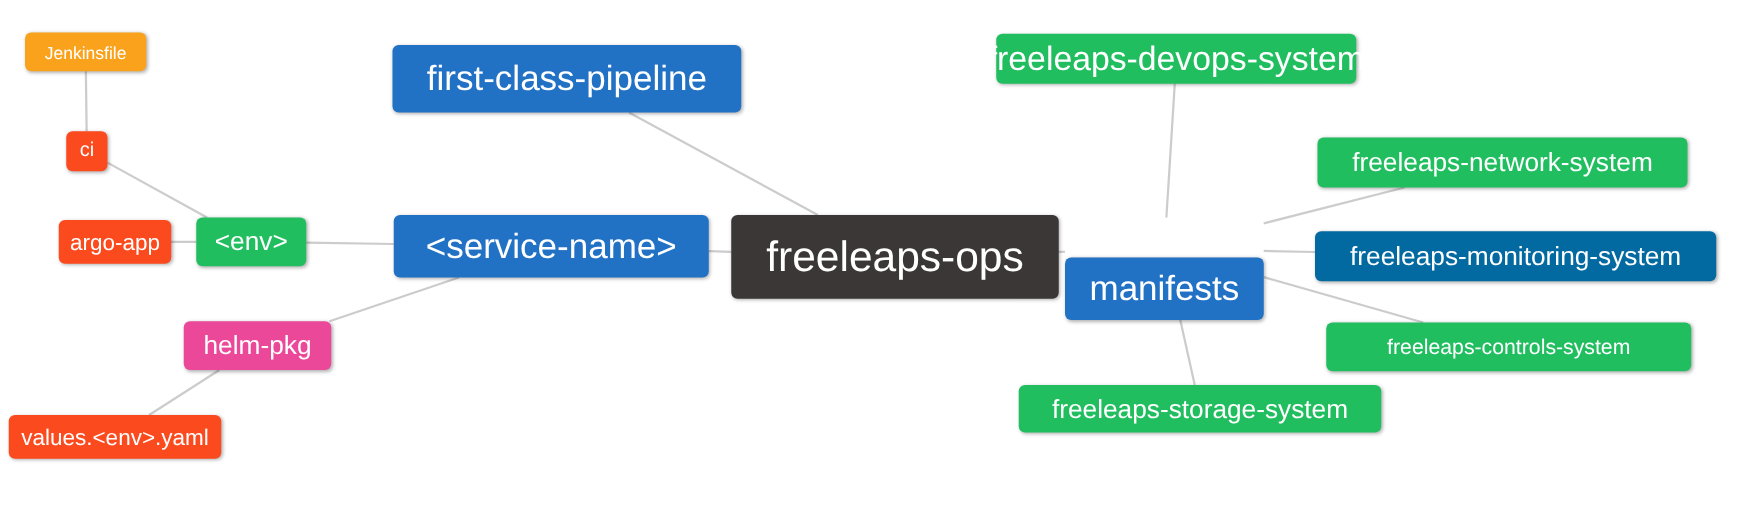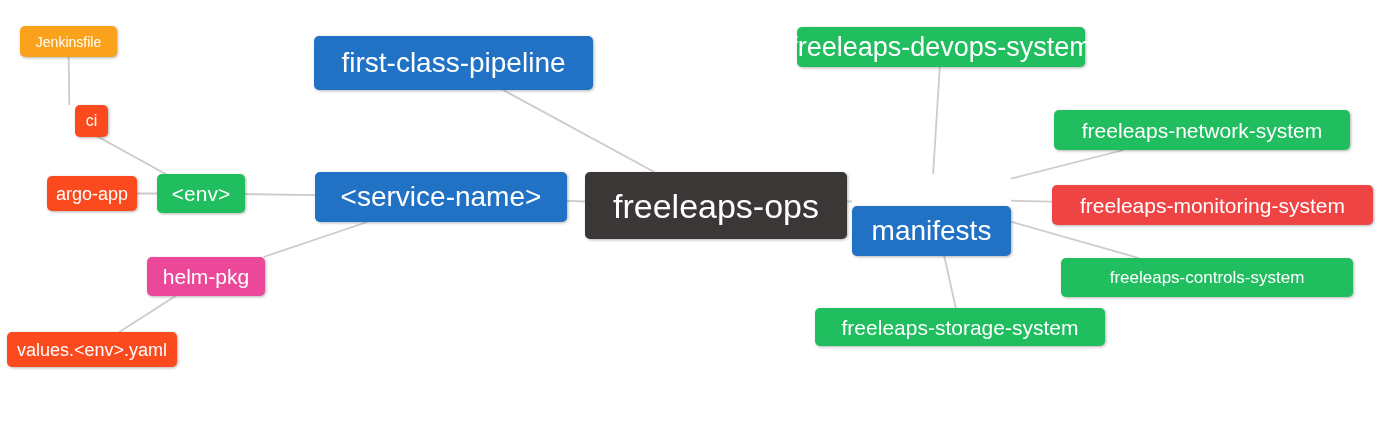--- a/index.html
+++ b/index.html
@@ -58,22 +58,22 @@
       <line x1="937.1" y1="224.0" x2="955.8" y2="308.0" stroke="#CCCCCC" stroke-width="1.8"></line>
     </svg>
   <div id="nodes">
       <div class="node" style="left: 585px; top: 172px; width: 262px; height: 67px; font-size: 34px; background: rgb(59, 55, 54); color: rgb(255, 255, 255);">freeleaps-ops</div>
       <div class="node" style="left: 314px; top: 36px; width: 279px; height: 54px; font-size: 28px; background: rgb(33, 113, 197); color: rgb(255, 255, 255);">first-class-pipeline</div>
       <div class="node" style="left: 315px; top: 172px; width: 252px; height: 50px; font-size: 28px; background: rgb(33, 113, 197); color: rgb(255, 255, 255);">&lt;service-name&gt;</div>
       <div class="node" style="left: 852px; top: 174px; width: 159px; height: 50px; font-size: 28px; background: rgb(33, 113, 197); color: rgb(255, 255, 255); margin-top: 32px;">manifests</div>
       <div class="node" style="left: 157px; top: 174px; width: 88px; height: 39px; font-size: 21px; background: rgb(33, 190, 96); color: rgb(255, 255, 255);">&lt;env&gt;</div>
       <div class="node" style="left: 147px; top: 257px; width: 118px; height: 39px; font-size: 21px; background: #ec4899; color: rgb(255, 255, 255);">helm-pkg</div>
       <div class="node" style="left: 32px; top: 176px; width: 90px; height: 35px; font-size: 18px; background: rgb(251, 74, 30); color: rgb(255, 255, 255); margin-left: 15px;">argo-app</div>
-      <div class="node" style="left: 53px; top: 105px; width: 33px; height: 32px; font-size: 16px; background: rgb(251, 74, 30); color: rgb(255, 255, 255); margin-left: 22px;">ci</div>
+      <div class="node" style="left: 53px; top: 105px; width: 33px; height: 32px; font-size: 16px; background: rgb(251, 74, 30); color: rgb(255, 255, 255);">ci</div>
       <div class="node" style="left: 20px; top: 26px; width: 97px; height: 31px; font-size: 14px; background: rgb(250, 162, 28); color: rgb(255, 255, 255);">Jenkinsfile</div>
       <div class="node" style="left: 7px; top: 332px; width: 170px; height: 35px; font-size: 18px; background: rgb(251, 74, 30); color: rgb(255, 255, 255);">values.&lt;env&gt;.yaml</div>
       <div class="node" style="left: 797px; top: 27px; width: 288px; height: 40px; font-size: 27px; background: rgb(33, 190, 96); color: rgb(255, 255, 255);">freeleaps-devops-system</div>
       <div class="node" style="left: 1054px; top: 110px; width: 296px; height: 40px; font-size: 21px; background: rgb(33, 190, 96); color: rgb(255, 255, 255);">freeleaps-network-system</div>
-      <div class="node" style="left: 1052px; top: 185px; width: 321px; height: 40px; font-size: 21px; background: #ef4444; color: rgb(255, 255, 255);">freeleaps-monitoring-system</div>
+      <div class="node" style="left: 1052px; top: 185px; width: 321px; height: 40px; font-size: 21px; background: #0369a1; color: rgb(255, 255, 255);">freeleaps-monitoring-system</div>
       <div class="node" style="left: 1061px; top: 258px; width: 292px; height: 39px; font-size: 17px; background: rgb(33, 190, 96); color: rgb(255, 255, 255);">freeleaps-controls-system</div>
       <div class="node" style="left: 815px; top: 308px; width: 290px; height: 38px; font-size: 21px; background: rgb(33, 190, 96); color: rgb(255, 255, 255);">freeleaps-storage-system</div>
     </div>
 </div>
 
 </body></html>

